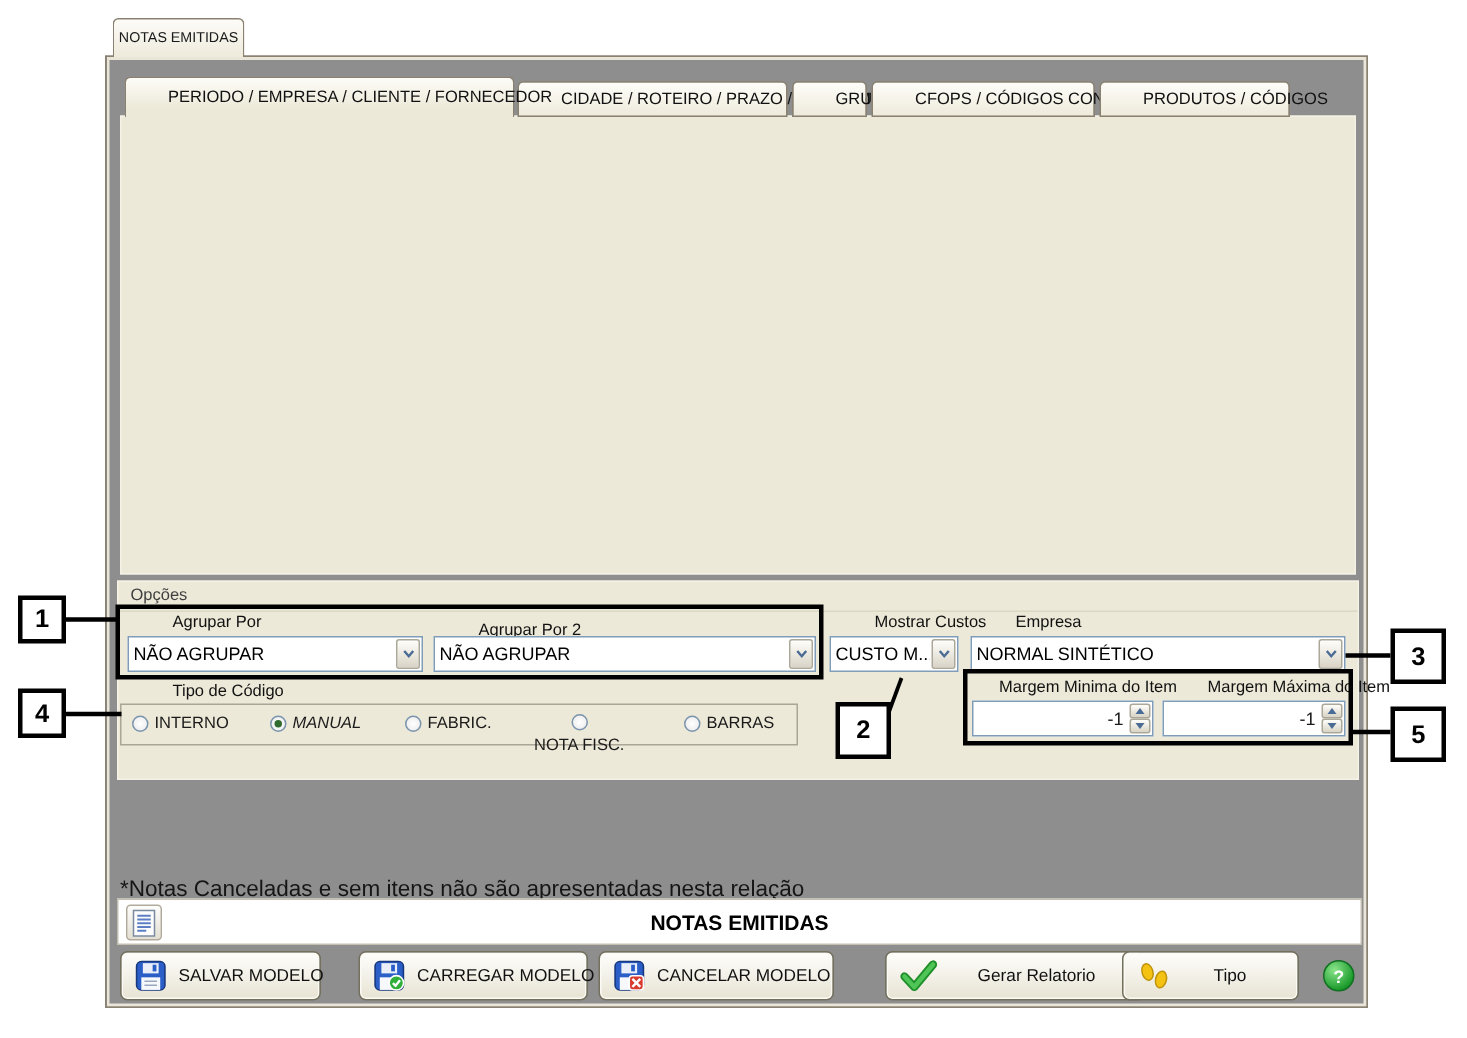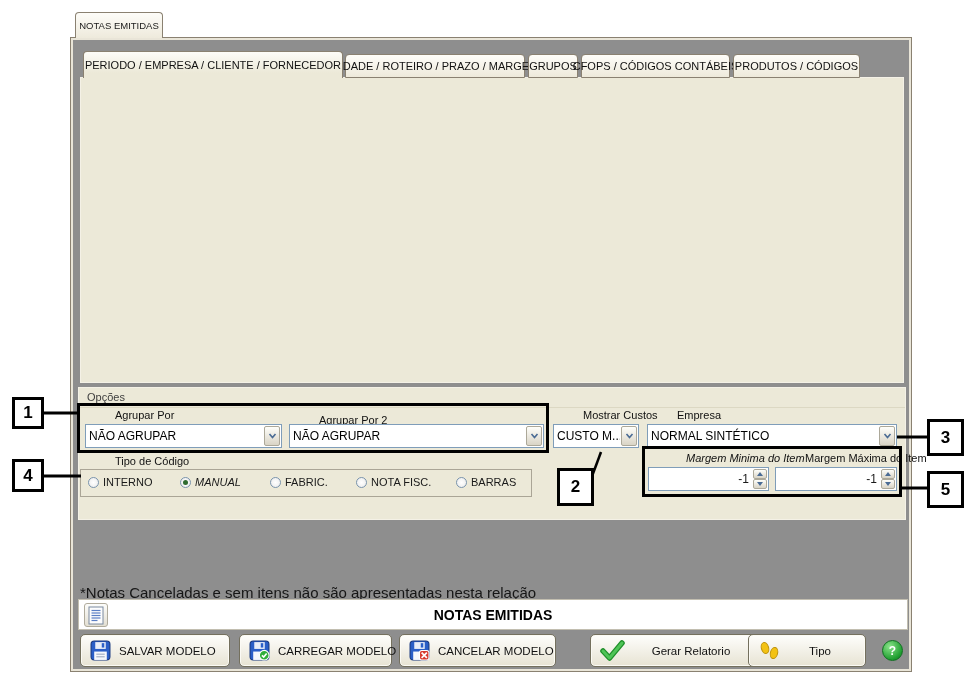--- a/index.html
+++ b/index.html
@@ -18,22 +18,22 @@
   }
   .window {
     position:absolute; left:70px; top:37px; width:842px; height:635px;
     background:#8e8e8e; border:1px solid #8a8171;
     box-shadow:inset 0 0 0 2px #e9e5d8;
   }
   .tab {
     position:absolute; z-index:2;
     background:linear-gradient(#fefdf9,#eeeadb);
     border:1px solid #8a8171; border-radius:4px 4px 0 0;
-    font-size:11px; display:flex; align-items:center; justify-content:center;
-    white-space:nowrap; color:#111;
+    font-size:11px; display:flex; align-items:center; justify-content:flex-start;
+    white-space:nowrap; color:#111;padding-left:28px;
   }
   .tab.sel { z-index:3; background:linear-gradient(#fdfcf7,#ece9d8 80%); border-bottom:none; }
   .tabpage {
     position:absolute; left:80px; top:77px; width:824px; height:306px; z-index:1;
     background:#ece9d8; border:1px solid #f4f1e6;
   }
 
   
   .gbox {
     position:absolute; border:1px solid #ccc7b2; border-radius:3px; background:#ece9d8;
@@ -338,30 +338,30 @@
     <span>INTERNO</span>
   </div>
   <div class="radio" style="left:180px; top:476px;font-style:italic;">
     <span class="rdot on"></span>
     <span>MANUAL</span>
   </div>
   <div class="radio" style="left:270px; top:476px;">
     <span class="rdot"></span>
     <span>FABRIC.</span>
   </div>
-  <div class="radio" style="left:356px; top:476px;">
+  <div class="radio" style="left:356px; top:476px;flex-direction:column;">
     <span class="rdot"></span>
     <span>NOTA FISC.</span>
   </div>
   <div class="radio" style="left:456px; top:476px;">
     <span class="rdot"></span>
     <span>BARRAS</span>
   </div>
 
-  <div class="lbl" style="left:656px; top:452px;font-style:italic;">Margem Minima do Item</div>
+  <div class="lbl" style="left:636px; top:452px;">Margem Minima do Item</div>
   <div class="spin" style="left:648px; top:467px; width:121px; height:24px;">
     <div class="val">-1</div>
     <div class="spincol">
       <div class="spinbtn">
           <span class="tri-up"></span>
         </div>
       <div class="spinbtn">
           <span class="tri-dn"></span>
         </div>
     </div>
@@ -415,21 +415,21 @@
           <line x1="3.5" y1="4.5" x2="12.5" y2="4.5" stroke="#5b7fc4" stroke-width="1.2"></line>
           <line x1="3.5" y1="7" x2="12.5" y2="7" stroke="#5b7fc4" stroke-width="1.2"></line>
           <line x1="3.5" y1="9.5" x2="12.5" y2="9.5" stroke="#5b7fc4" stroke-width="1.2"></line>
           <line x1="3.5" y1="12" x2="12.5" y2="12" stroke="#5b7fc4" stroke-width="1.2"></line>
           <line x1="3.5" y1="14.5" x2="9.5" y2="14.5" stroke="#5b7fc4" stroke-width="1.2"></line>
         </svg>
     </div>
     <div class="wb-title">NOTAS EMITIDAS</div>
   </div>
 
-  <div class="xbtn" style="left:80px; width:150px;">
+  <div class="xbtn" style="left:80px; width:134px;">
     <span class="ic">
       <svg width="21" height="21" viewBox="0 0 20 20">
           <rect x="1" y="1" width="18" height="18" rx="3" fill="#2b5fc7" stroke="#17377e"></rect>
           <rect x="5" y="2" width="10" height="6.5" fill="#e9eef8"></rect>
           <rect x="11.2" y="3" width="2.4" height="4.2" fill="#2b5fc7"></rect>
           <rect x="4" y="11" width="12" height="8" fill="#f6f8fc"></rect>
           <line x1="6" y1="13.5" x2="14" y2="13.5" stroke="#9aa7bd"></line>
           <line x1="6" y1="16" x2="14" y2="16" stroke="#9aa7bd"></line>
         </svg>
     </span>

